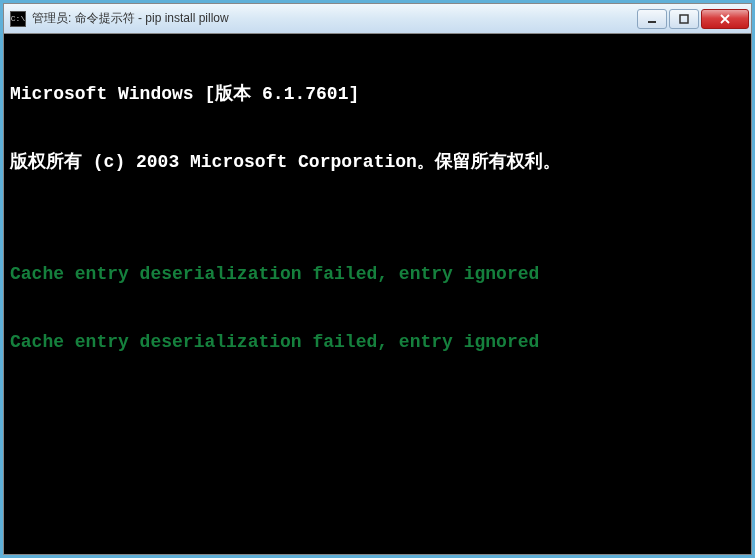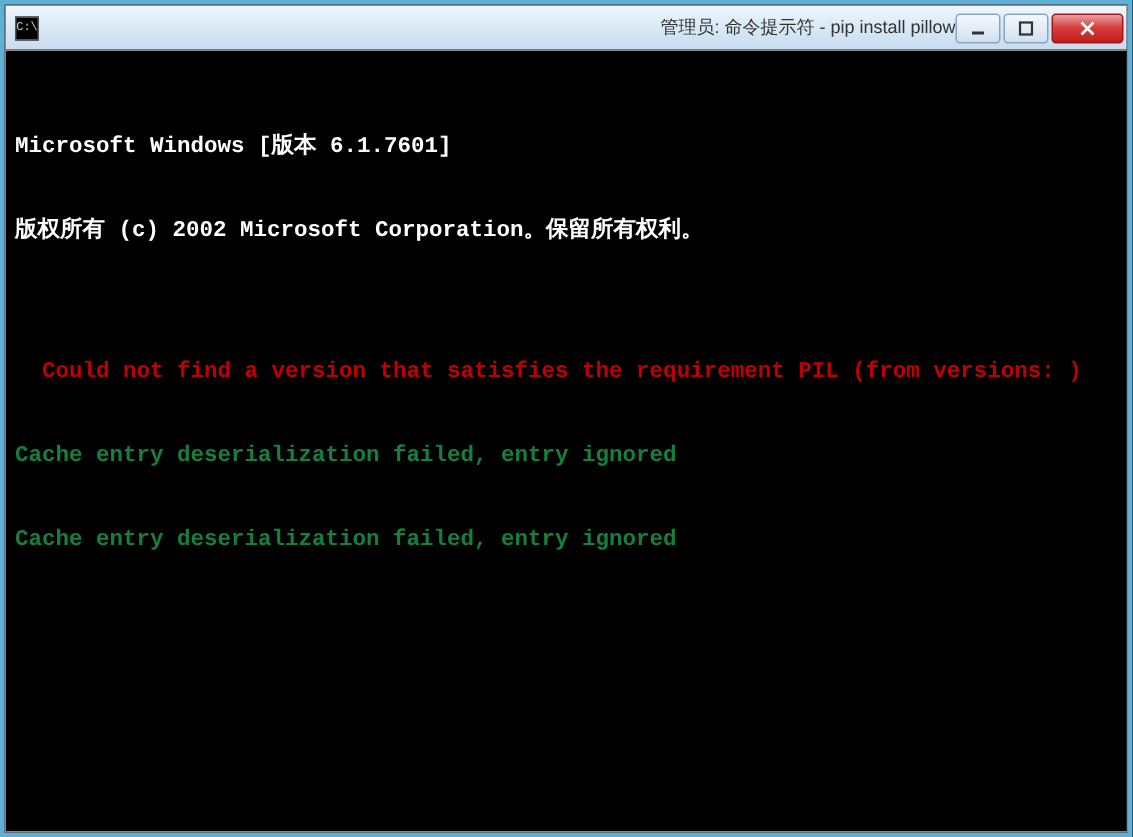--- a/index.html
+++ b/index.html
@@ -42,21 +42,20 @@
       font-size: 8px;
       line-height: 1;
     }
     .title-text {
       flex: 1;
       font-size: 12px;
       color: #333;
       font-family: "Microsoft YaHei", "SimSun", sans-serif;
       white-space: nowrap;
       overflow: hidden;
-      text-align: right;
     }
     .window-controls {
       display: flex;
       gap: 2px;
     }
     .win-btn {
       width: 30px;
       height: 20px;
       border: 1px solid #8aa5c0;
       border-radius: 3px;
@@ -68,22 +67,22 @@
     }
     .win-btn.close {
       background: linear-gradient(to bottom, #e9a0a0 0%, #d73f3f 45%, #c41e1e 100%);
       border-color: #a01818;
       width: 48px;
     }
     .win-btn svg { display: block; }
     .terminal {
       flex: 1;
       background: #000;
-      padding: 17px 6px;
-      font-size: 15px;
+      padding: 4px 6px;
+      font-size: 18px;
       line-height: 1.25;
       color: #fff;
       overflow: hidden;
       font-weight: bold;
       white-space: pre-wrap;
       word-break: break-all;
     }
     .line { white-space: pre-wrap; word-break: break-all; }
     .red { color: #c00000; }
     .yellow { color: #15803d; }
@@ -111,23 +110,22 @@
       <div class="win-btn close">
         <svg width="12" height="10" viewBox="0 0 12 10">
           <path d="M2 1 L10 9 M10 1 L2 9" stroke="#fff" stroke-width="1.8"></path>
         </svg>
       </div>
     </div>
   </div>
 
   <div class="terminal">
     <div class="line">Microsoft Windows [版本 6.1.7601]</div>
-    <div class="line">版权所有 (c) 2002 Microsoft Corporation。保留所有权利。</div>
+    <div class="line">版权所有 (c) 2003 Microsoft Corporation。保留所有权利。</div>
     <div class="line"></div>
-    <div class="line red">  Could not find a version that satisfies the requirement PIL (from versions: )</div>
     <div class="line yellow">Cache entry deserialization failed, entry ignored</div>
     <div class="line yellow">Cache entry deserialization failed, entry ignored</div>
     
     
     <div class="line"></div>
     
     
     
     
   </div>

